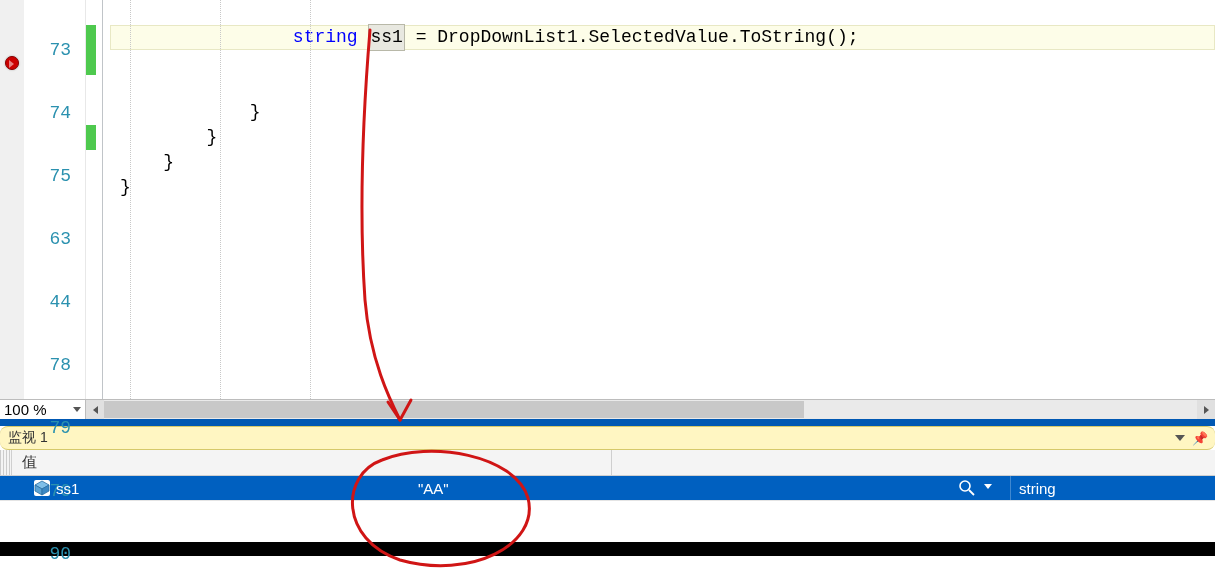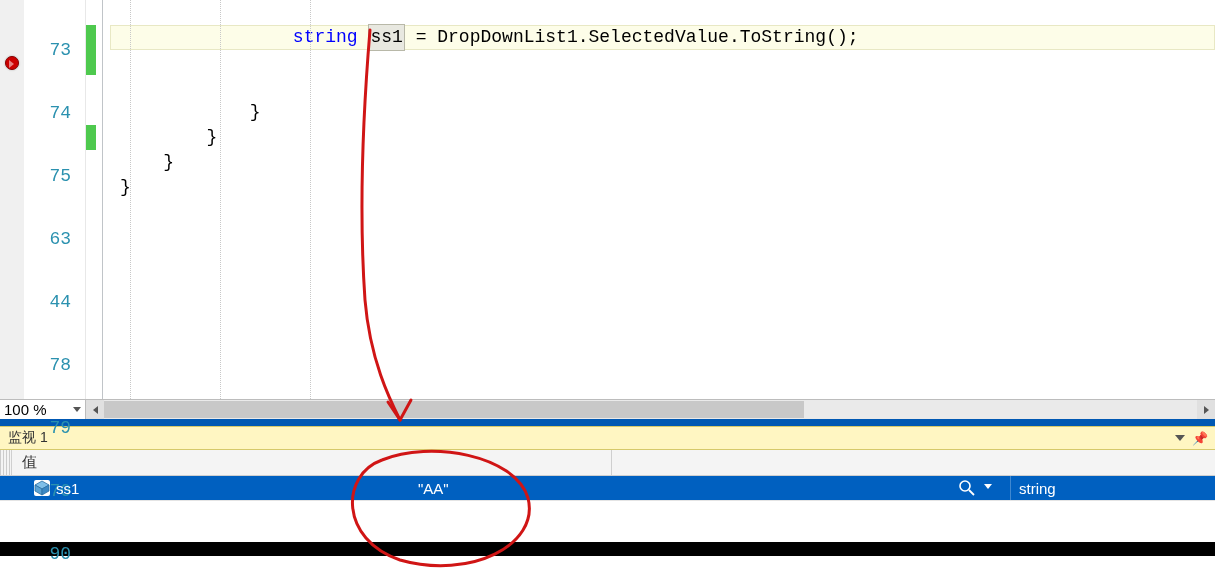--- a/index.html
+++ b/index.html
@@ -33,21 +33,21 @@
   .hscroll { flex: 1; display: flex; align-items: center; background:#eaeaea; }
   .hs-btn { width: 18px; height: 100%; background:#e0e0e0; display:flex; align-items:center; justify-content:center; }
   .hs-track { flex:1; height:100%; background:#eaeaea; position:relative; }
   .hs-thumb { position:absolute; left:0; top:1px; bottom:1px; width:64%; background:#c8c8c8; }
   .hs-arrow { width:0;height:0;border-top:4px solid transparent;border-bottom:4px solid transparent; }
   .hs-arrow.l { border-right:5px solid #555; }
   .hs-arrow.r { border-left:5px solid #555; }
   
   .bluestrip { height: 7px; background: #0058b3; }
   
-  .watch-title { height: 24px; background: #fff6c2; border-top:1px solid #d6c96a; border-bottom:1px solid #d6c96a; display:flex; align-items:center; justify-content:space-between; font-family:"Segoe UI", Tahoma, sans-serif; font-size:14px; padding: 0 6px 0 8px; color:#333; }
+  .watch-title { height: 24px; background: #fff6c2; border-top:1px solid #d6c96a; border-bottom:1px solid #d6c96a; display:flex; align-items:center; justify-content:space-between; font-family:"Segoe UI", Tahoma, sans-serif; font-size:14px; padding: 0 6px 0 8px; color:#333;border-radius:8px; }
   .watch-title .tools { display:flex; gap:8px; align-items:center; color:#555; }
   .tri-down { width:0;height:0;border-left:5px solid transparent;border-right:5px solid transparent;border-top:6px solid #555; }
   .watch-header { height: 26px; display:flex; background:#f4f4f4; border-bottom:1px solid #cfcfcf; font-family:"Segoe UI","Microsoft YaHei",sans-serif; font-size:15px; color:#333; }
   .wh-cell { display:flex; align-items:center; padding-left:10px; border-right:1px solid #cfcfcf; }
   .wh-grip { width:12px; background: repeating-linear-gradient(90deg,#ccc 0 1px,transparent 1px 3px); border-right:1px solid #cfcfcf;}
   .wh-name { width: 398px; }
   .wh-value { width: 600px; }
   .wh-type { flex:1; }
   .watch-row { height:24px; display:flex; font-family:"Segoe UI","Microsoft YaHei",sans-serif; font-size:15px; color:#fff; background:#0060c0; }
   .wr-cell { display:flex; align-items:center; padding-left:8px; }

